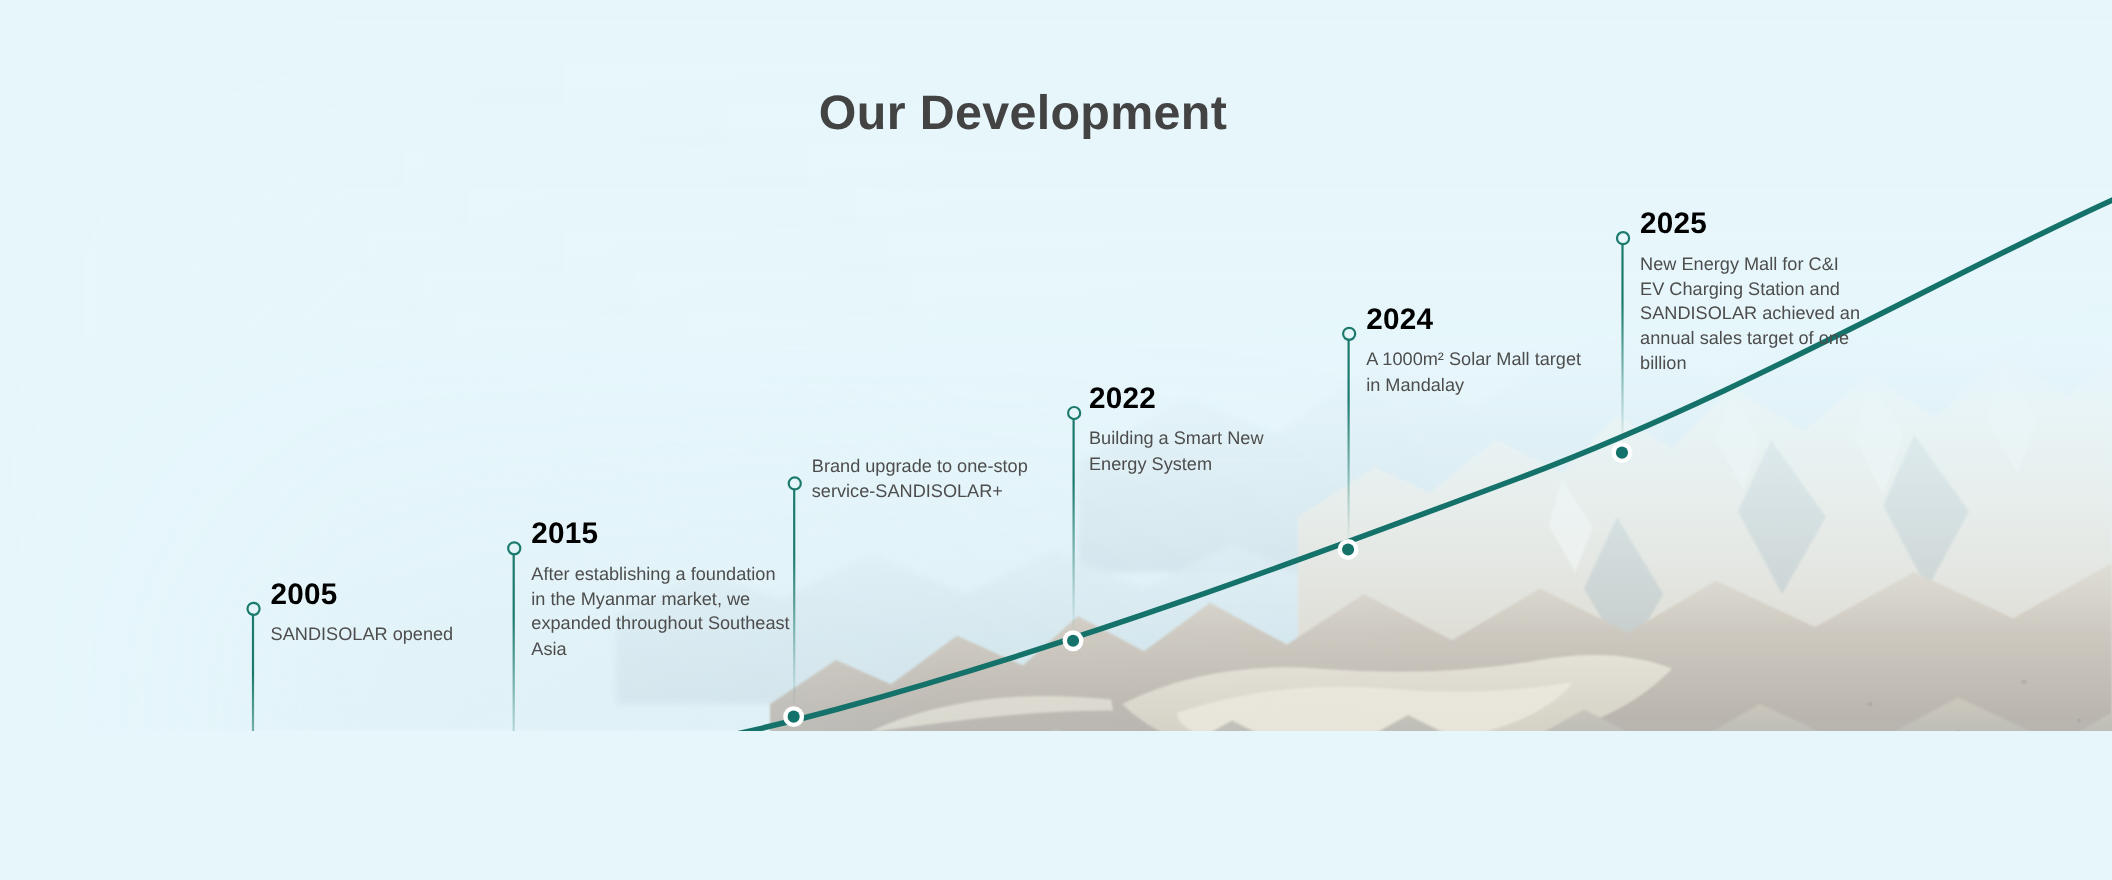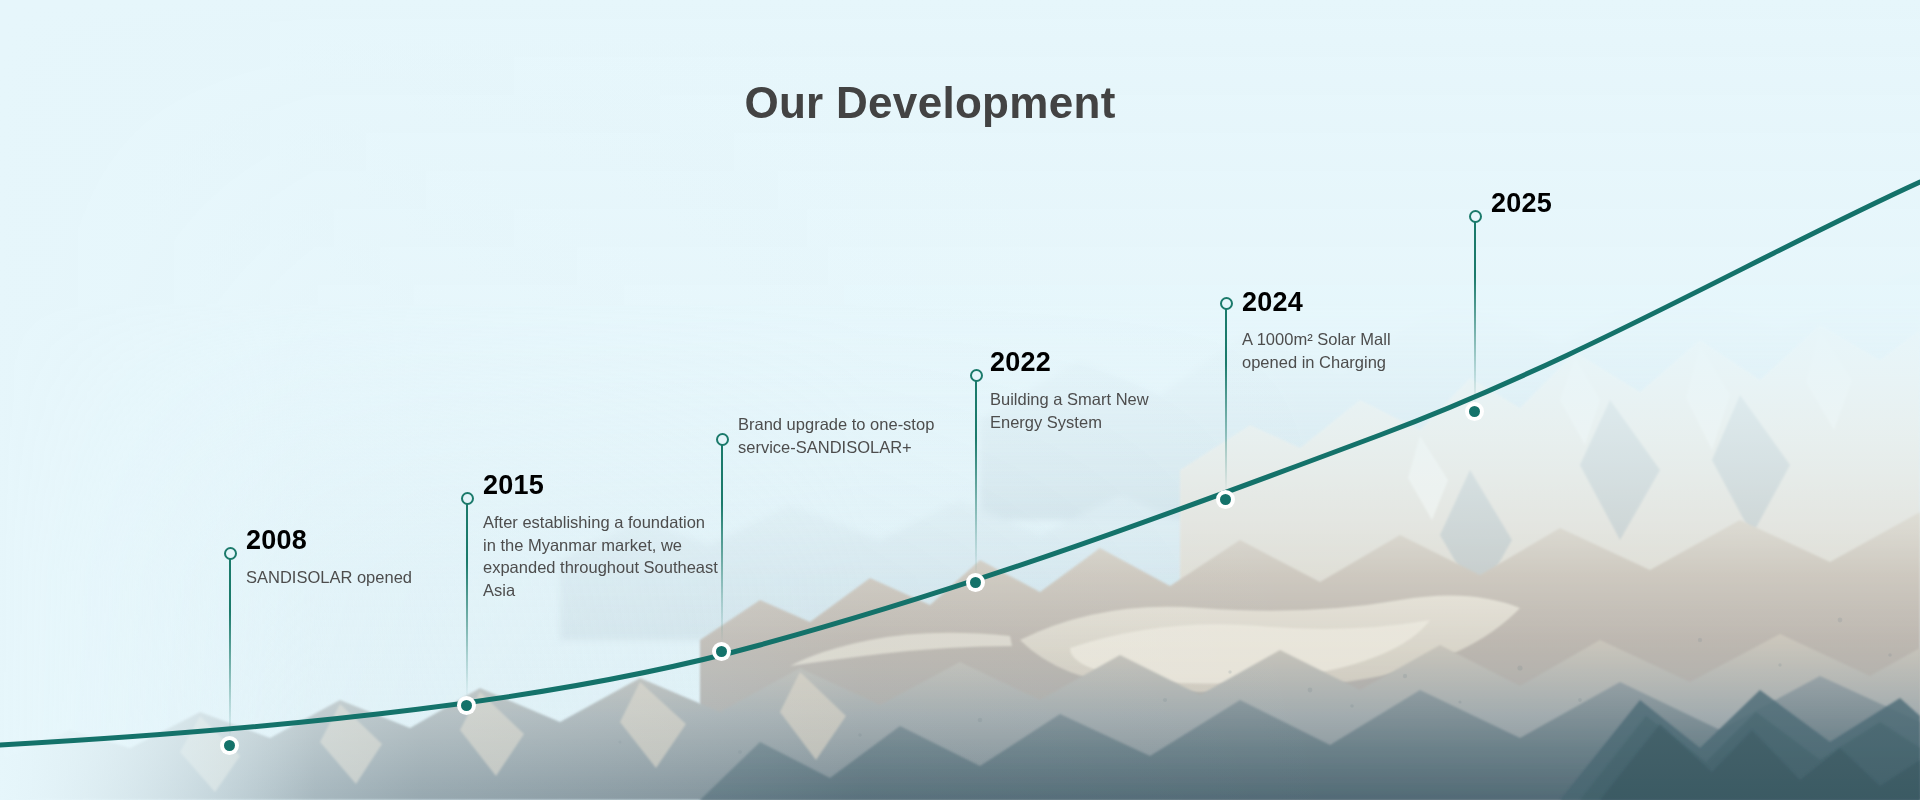--- a/index.html
+++ b/index.html
@@ -2,21 +2,21 @@
 <html><head>
 <meta charset="utf-8">
 <style>
   html,body{margin:0;padding:0;}
   body{
     width:1920px;height:800px;overflow:hidden;
     background:#e6f6fb;
     font-family:"Liberation Sans", sans-serif;
     position:relative;
   }
-  #stage{position:absolute;inset:0;width:1920px;height:800px;overflow:hidden;}
+  #stage{position:absolute;inset:0;width:1920px;height:664px;overflow:hidden;}
 
   
   .photo{
     position:absolute;left:0;top:0;width:1920px;height:800px;
     overflow:hidden;pointer-events:none;
   }
   .photo svg{position:absolute;left:0;top:0;}
 
   
   .haze{
@@ -215,21 +215,21 @@
     <svg width="1920" height="800" viewBox="0 0 1920 800" xmlns="http://www.w3.org/2000/svg" aria-hidden="true">
       <path d="M0 745 C 300 728, 560 700, 760 645 C 980 585, 1180 510, 1380 435 C 1580 360, 1760 255, 1920 182" fill="none" stroke="#14726a" stroke-width="5" stroke-linecap="round"></path>
     </svg>
   </div>
 
   <div id="milestones">
       <div class="milestone" style="left: 229px; top: 558px;">
         <div class="stem" style="height: 180px;"></div>
         <div class="ring"></div>
         <div class="ms-text" style="left: 17px; top: -31px; width: 260px;">
-          <div class="year">2008</div>
+          <div class="year">2005</div>
           <div class="desc">SANDISOLAR opened</div>
         </div>
       </div>
       <div class="dot" style="left: 220px; top: 736px;">
         <i></i>
       </div>
       <div class="milestone" style="left: 466px; top: 503px;">
         <div class="stem" style="height: 196px;"></div>
         <div class="ring"></div>
         <div class="ms-text" style="left: 17px; top: -31px; width: 235px;">
@@ -257,33 +257,34 @@
           <div class="year">2022</div>
           <div class="desc">Building a Smart New Energy System</div>
         </div>
       </div>
       <div class="dot" style="left: 966px; top: 573px;">
         <i></i>
       </div>
       <div class="milestone" style="left: 1225px; top: 308px;">
         <div class="stem" style="height: 185px;"></div>
         <div class="ring"></div>
-        <div class="ms-text" style="left: 17px; top: -31px; width: 200px; margin-top: 12px;">
+        <div class="ms-text" style="left: 17px; top: -31px; width: 200px;">
           <div class="year">2024</div>
-          <div class="desc">A 1000m² Solar Mall opened in Charging</div>
+          <div class="desc">A 1000m² Solar Mall target in Mandalay</div>
         </div>
       </div>
       <div class="dot" style="left: 1216px; top: 490px;">
         <i></i>
       </div>
       <div class="milestone" style="left: 1474px; top: 221px;">
         <div class="stem" style="height: 184px;"></div>
         <div class="ring"></div>
         <div class="ms-text" style="left: 17px; top: -31px; width: 200px;">
           <div class="year">2025</div>
+          <div class="desc">New Energy Mall for C&amp;I EV Charging Station and SANDISOLAR achieved an annual sales target of one billion</div>
         </div>
       </div>
       <div class="dot" style="left: 1465px; top: 402px;">
         <i></i>
       </div>
     </div>
 
 </div>
 
 </body></html>

